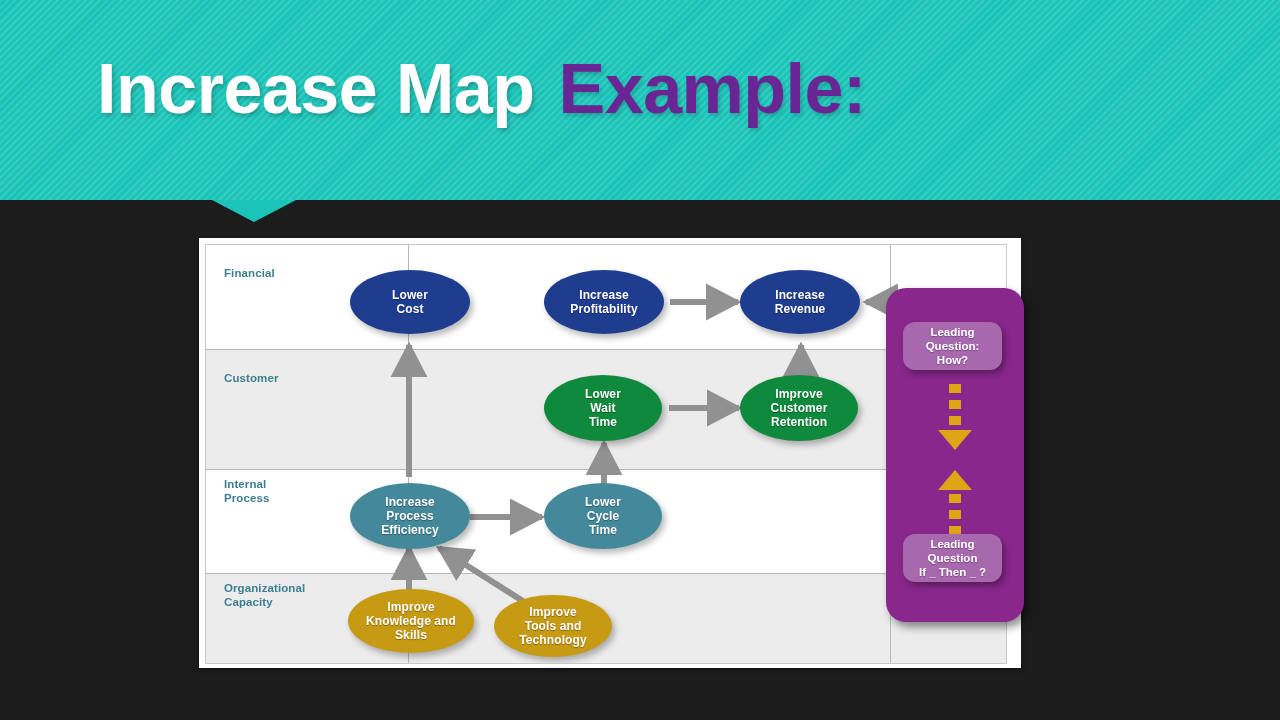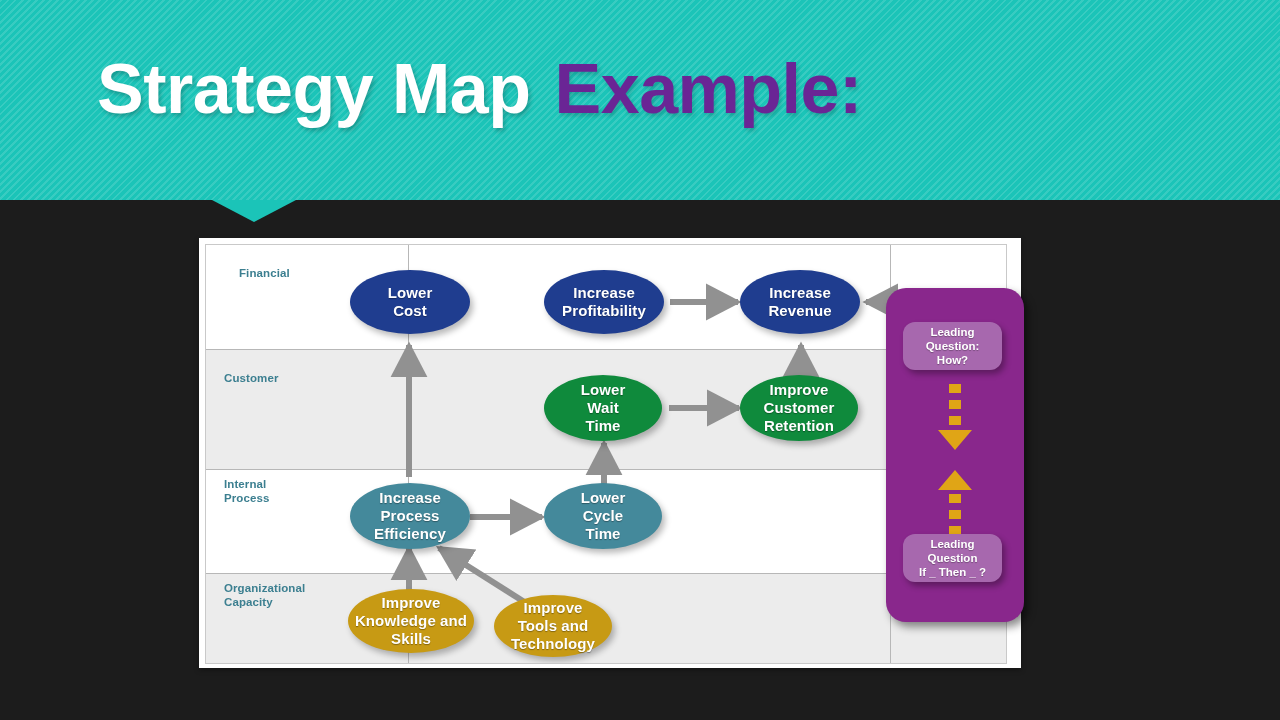--- a/index.html
+++ b/index.html
@@ -130,21 +130,21 @@
 
   
   .node {
     position: absolute;
     border-radius: 50%;
     display: flex;
     align-items: center;
     justify-content: center;
     text-align: center;
     color: #ffffff;
-    font-size: 15px;
+    font-size: 12px;
     font-weight: bold;
     line-height: 1.18;
     white-space: pre-line;
     box-shadow: 3px 4px 6px rgba(0,0,0,0.28);
     letter-spacing: 0.1px;
     text-shadow: 0 1px 1px rgba(0,0,0,0.35);
   }
   .node.financial  { background: #1f3d8f; }
   .node.customer   { background: #0f8a3c; }
   .node.internal   { background: #44899b; }
@@ -207,35 +207,35 @@
 </style>
 </head>
 <body>
 
 <div id="slide">
 
   <div id="header-banner"></div>
   <div id="header-notch"></div>
 
   <div id="title-wrap">
-    <span class="title-main">Strategy Map</span><span class="title-accent">Example:</span>
+    <span class="title-main">Increase Map</span><span class="title-accent">Example:</span>
   </div>
 
   <div id="diagram-card">
     <div id="diagram-inner">
 
       <div class="band white" style="top:0px;height:104px;"></div>
       <div class="band grey band-line-top" style="top:104px;height:120px;"></div>
       <div class="band white band-line-top" style="top:224px;height:104px;"></div>
       <div class="band grey band-line-top" style="top:328px;height:90px;"></div>
 
       <div class="vdiv" style="left:202px;height:418px;"></div>
       <div class="vdiv" style="left:684px;height:418px;"></div>
 
-      <div class="band-label" style="left:21px;top:22px;padding-left:12px;">Financial</div>
+      <div class="band-label" style="left:6px;top:22px;padding-left:12px;">Financial</div>
       <div class="band-label" style="left:18px;top:127px;">Customer</div>
       <div class="band-label" style="left:18px;top:233px;">Internal
 Process</div>
       <div class="band-label" style="left:18px;top:337px;">Organizational
 Capacity</div>
 
       <svg id="connectors" viewBox="0 0 800 418">
         <defs>
           <marker id="ah" markerWidth="7" markerHeight="7" refX="5.4" refY="3.5" orient="auto" markerUnits="strokeWidth">
             <path d="M0,0.4 L6,3.5 L0,6.6 z" fill="#919191"></path>

